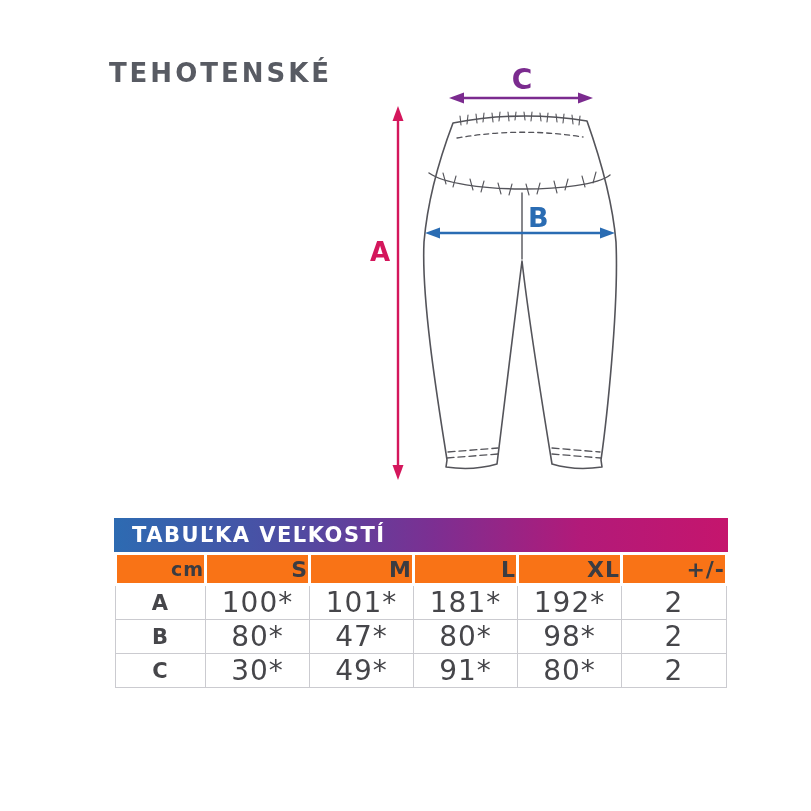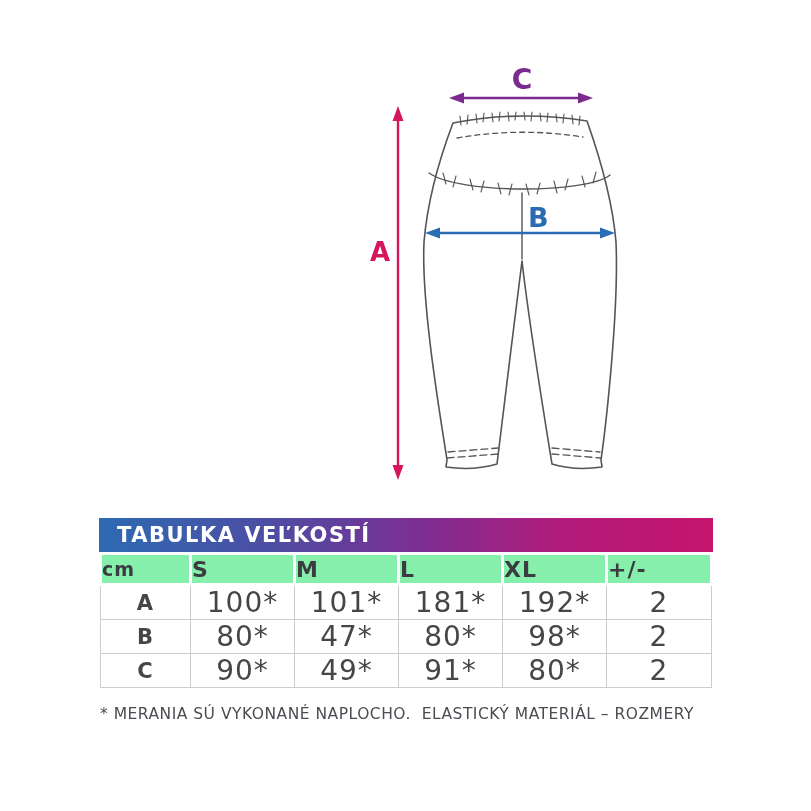--- a/index.html
+++ b/index.html
@@ -10,33 +10,33 @@
   }
   
   .title{
     position:absolute;left:88px;top:56px;width:265px;
     text-align:center;color:#585b63;font-weight:bold;
     font-size:26px;letter-spacing:3px;line-height:35px;
   }
   
   .diagram{position:absolute;left:345px;top:50px;width:340px;height:450px;}
   
-  .table-wrap{position:absolute;left:99px;top:518px;width:614px;}
+  .table-wrap{position:absolute;left:114px;top:518px;width:614px;}
   .grad-bar{
     height:34px;display:flex;align-items:center;padding-left:18px;box-sizing:border-box;
     background:linear-gradient(90deg,#2d6bb2 0%,#4d4da3 28%,#7c2f92 52%,#b21a79 76%,#c5156d 100%);
     color:#ffffff;font-weight:bold;font-size:21px;letter-spacing:1.5px;
   }
   table.size-table{
     width:614px;table-layout:fixed;border-collapse:collapse;margin-top:1px;
   }
   table.size-table th{
-    background:#86efac;border:3px solid #ffffff;border-top-width:2px;
+    background:#f97316;border:3px solid #ffffff;border-top-width:2px;
     height:28px;color:#3b3c42;font-weight:bold;font-size:22px;letter-spacing:1px;
-    padding:0;text-align:left;
+    padding:0;text-align:right;
   }
   table.size-table th.cm{font-size:19px;font-weight:600;}
   table.size-table td{
     background:#ffffff;border:1px solid #cbcbd0;height:32px;
     text-align:center;font-size:28px;color:#46464a;letter-spacing:1px;padding:0;
   }
   table.size-table td.rl{font-weight:bold;font-size:21px;}
   td.rl-a{color:#d4175c;}
   td.rl-b{color:#2a6cb3;}
   td.rl-c{color:#7b2b8f;}
@@ -46,20 +46,21 @@
     color:#4b4b52;font-size:15.5px;letter-spacing:0.5px;line-height:29px;
   }
   .fn-line{white-space:pre-wrap;}
   .fn-line2{margin-left:13px;}
   text.mlabel{font-family:"DejaVu Sans","Liberation Sans",sans-serif;font-weight:bold;}
 </style>
 </head>
 <body>
 
 <div class="title">
+  <div>TEHOTENSKÉ</div>
 </div>
 
 <svg class="diagram" viewBox="345 50 340 450">
 
   <g fill="none" stroke="#54545a" stroke-width="1.6" stroke-linejoin="round" stroke-linecap="round">
     <path d="M 453 123 Q 520 110 587 121
              C 598 152 612 195 616 242
              C 619 310 606 425 601 460 L 602 467
              Q 575 471 552 464
              C 544 415 527 305 522 261
@@ -167,25 +168,24 @@
     <tr>
       <td class="rl rl-b">B</td>
       <td>80*</td>
       <td>47*</td>
       <td>80*</td>
       <td>98*</td>
       <td>2</td>
     </tr>
     <tr>
       <td class="rl rl-c">C</td>
-      <td>90*</td>
+      <td>30*</td>
       <td>49*</td>
       <td>91*</td>
       <td>80*</td>
       <td>2</td>
     </tr>
   </tbody>
     </table>
 </div>
 
 <div class="footnote">
-  <div class="fn-line">* MERANIA SÚ VYKONANÉ NAPLOCHO.  ELASTICKÝ MATERIÁL – ROZMERY</div>
 </div>
 
 </body></html>

